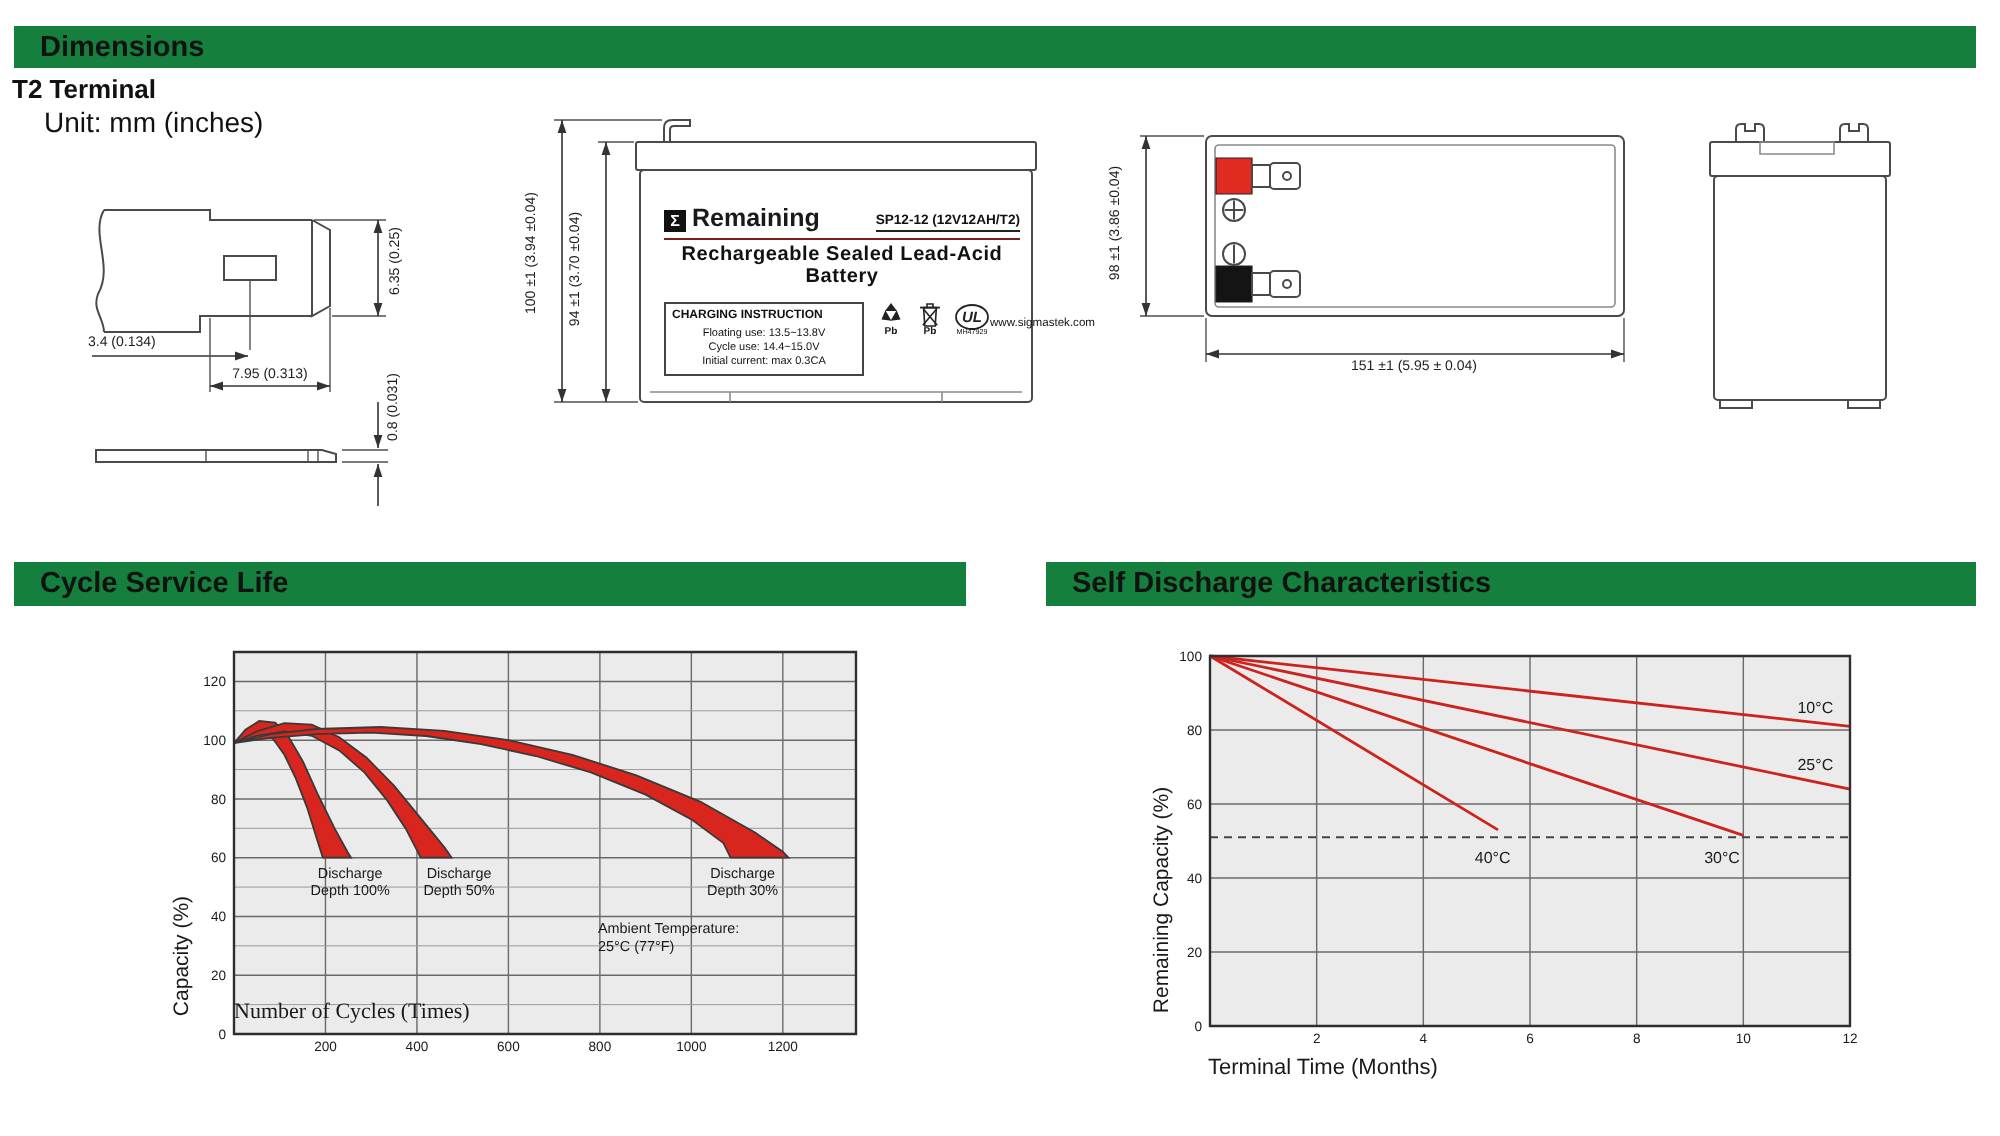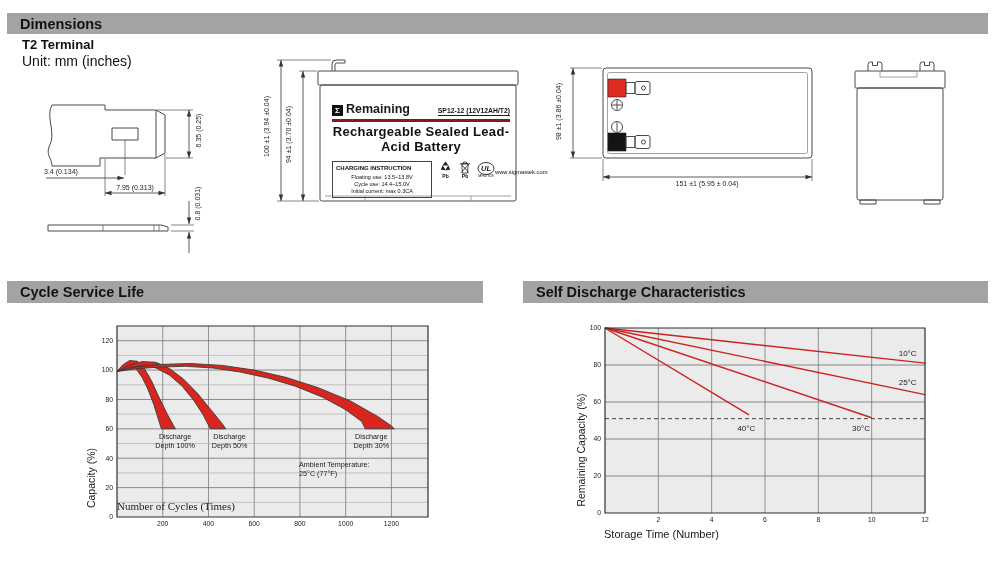--- a/index.html
+++ b/index.html
@@ -1,36 +1,36 @@
 <!DOCTYPE html>
 <html><head>
 <meta charset="utf-8">
 <style>
   html,body{margin:0;padding:0;background:#fff;}
   body{font-family:"Liberation Sans",sans-serif;color:#111;}
   #page{position:relative;width:1000px;height:568px;background:#fff;overflow:hidden;}
-  .bar{position:absolute;background:#a3a3a3;color:#121212;font-weight:bold;font-size:14.5px;
+  .bar{position:absolute;background:#15803d;color:#121212;font-weight:bold;font-size:14.5px;
        display:flex;align-items:center;padding-left:13px;}
   .txt{position:absolute;white-space:nowrap;}
   .dimtxt{position:absolute;font-size:7px;color:#1d1d1d;white-space:nowrap;}
   .rot{transform:rotate(-90deg);transform-origin:center center;text-align:center;}
   svg{position:absolute;overflow:visible;}
   svg line,svg path,svg rect,svg circle{vector-effect:non-scaling-stroke;}
   .draw{stroke:#4a4a4a;stroke-width:1;fill:none;}
   .thin{stroke:#8a8a8a;stroke-width:.8;fill:none;}
   .ext{stroke:#4f4f4f;stroke-width:.7;}
   .dim,.dime{stroke:#333;stroke-width:.8;}
   .batt-label{position:absolute;left:332px;top:103px;width:178px;}
   .lrow1{display:flex;align-items:flex-end;gap:3px;}
   .logo-box{width:11px;height:11px;background:#111;color:#fff;font-size:8px;font-weight:bold;
             display:flex;align-items:center;justify-content:center;flex:0 0 auto;}
   .brand{font-size:12.5px;font-weight:bold;line-height:1;color:#1a1a1a;}
   .model{margin-left:auto;font-size:6.8px;font-weight:bold;border-bottom:1px solid #222;padding-bottom:1px;}
-  .subtitle{font-size:13px;font-weight:bold;letter-spacing:.3px;text-align:center;margin-top:3px;
-            border-top:3px solid #7f1d1d;padding-top:2px;}
+  .subtitle{font-size:10px;font-weight:bold;letter-spacing:.3px;text-align:center;margin-top:3px;
+            border-top:1px solid #7f1d1d;padding-top:2px;}
   .lrow3{display:flex;gap:6px;margin-top:7px;align-items:flex-start;}
   .chg-box{width:96px;border:1px solid #444;padding:3px 1px 2px 1px;flex:0 0 auto;}
   .chg-title{font-size:6px;font-weight:bold;text-align:left;margin:0 0 3px 2px;}
   .chg-line{font-size:5.5px;text-align:center;line-height:1.3;}
   .lcol-r{flex:1;display:flex;align-items:center;}
   .icons{display:flex;gap:6px;align-items:flex-end;}
   .icon-cell{display:flex;flex-direction:column;align-items:center;}
   .pb-txt{font-size:5px;font-weight:bold;line-height:1;}
   .ul-code{font-size:3.6px;line-height:1;}
   .website{font-size:5.8px;margin-top:5px;}
@@ -38,21 +38,21 @@
 </style>
 </head>
 <body>
 
 <div id="page">
 
   <div class="bar" style="left:7px;top:13px;width:968px;height:21px;">
     <span>Dimensions</span>
   </div>
 
-  <div class="txt" style="left:22px;top:37px;font-size:13px;font-weight:bold;">T2 Terminal</div>
+  <div class="txt" style="left:6px;top:37px;font-size:13px;font-weight:bold;">T2 Terminal</div>
   <div class="txt" style="left:22px;top:53px;font-size:14px;">Unit: mm (inches)</div>
 
   <svg style="left:30px;top:95px;" width="205" height="160" viewBox="0 0 205 160">
     <path class="draw" d="M22,10 C15,22 27,38 19,52 C16,60 22,64 22,71"></path>
     <path class="draw" d="M22,10 H75 V15 H126"></path>
     <path class="draw" d="M126,63 H70 V71 H22"></path>
     <path class="draw" d="M126,15 L135,20 V58 L126,63 V15"></path>
     <rect class="draw" x="82" y="33" width="26" height="12"></rect>
     <line class="ext" x1="95" y1="45" x2="95" y2="80"></line>
     <line class="dime" x1="16" y1="83" x2="94" y2="83"></line>
@@ -278,15 +278,15 @@
       <text x="306.6666666666667" y="203.5" text-anchor="middle" font-size="6.8" fill="#1a1a1a" font-family="&quot;Liberation Sans&quot;,sans-serif">10</text>
       <text x="360" y="203.5" text-anchor="middle" font-size="6.8" fill="#1a1a1a" font-family="&quot;Liberation Sans&quot;,sans-serif">12</text>
       <text x="36" y="197.3" text-anchor="end" font-size="6.8" fill="#1a1a1a" font-family="&quot;Liberation Sans&quot;,sans-serif">0</text>
       <text x="36" y="160.3" text-anchor="end" font-size="6.8" fill="#1a1a1a" font-family="&quot;Liberation Sans&quot;,sans-serif">20</text>
       <text x="36" y="123.3" text-anchor="end" font-size="6.8" fill="#1a1a1a" font-family="&quot;Liberation Sans&quot;,sans-serif">40</text>
       <text x="36" y="86.3" text-anchor="end" font-size="6.8" fill="#1a1a1a" font-family="&quot;Liberation Sans&quot;,sans-serif">60</text>
       <text x="36" y="49.3" text-anchor="end" font-size="6.8" fill="#1a1a1a" font-family="&quot;Liberation Sans&quot;,sans-serif">80</text>
       <text x="36" y="12.3" text-anchor="end" font-size="6.8" fill="#1a1a1a" font-family="&quot;Liberation Sans&quot;,sans-serif">100</text>
     </svg>
   <div class="axis-label rot" style="left:501px;top:444px;width:160px;font-size:10.5px;">Remaining Capacity (%)</div>
-  <div class="axis-label" style="left:604px;top:528px;">Storage Time (Number)</div>
+  <div class="axis-label" style="left:604px;top:528px;">Terminal Time (Months)</div>
 
 </div>
 
 </body></html>

